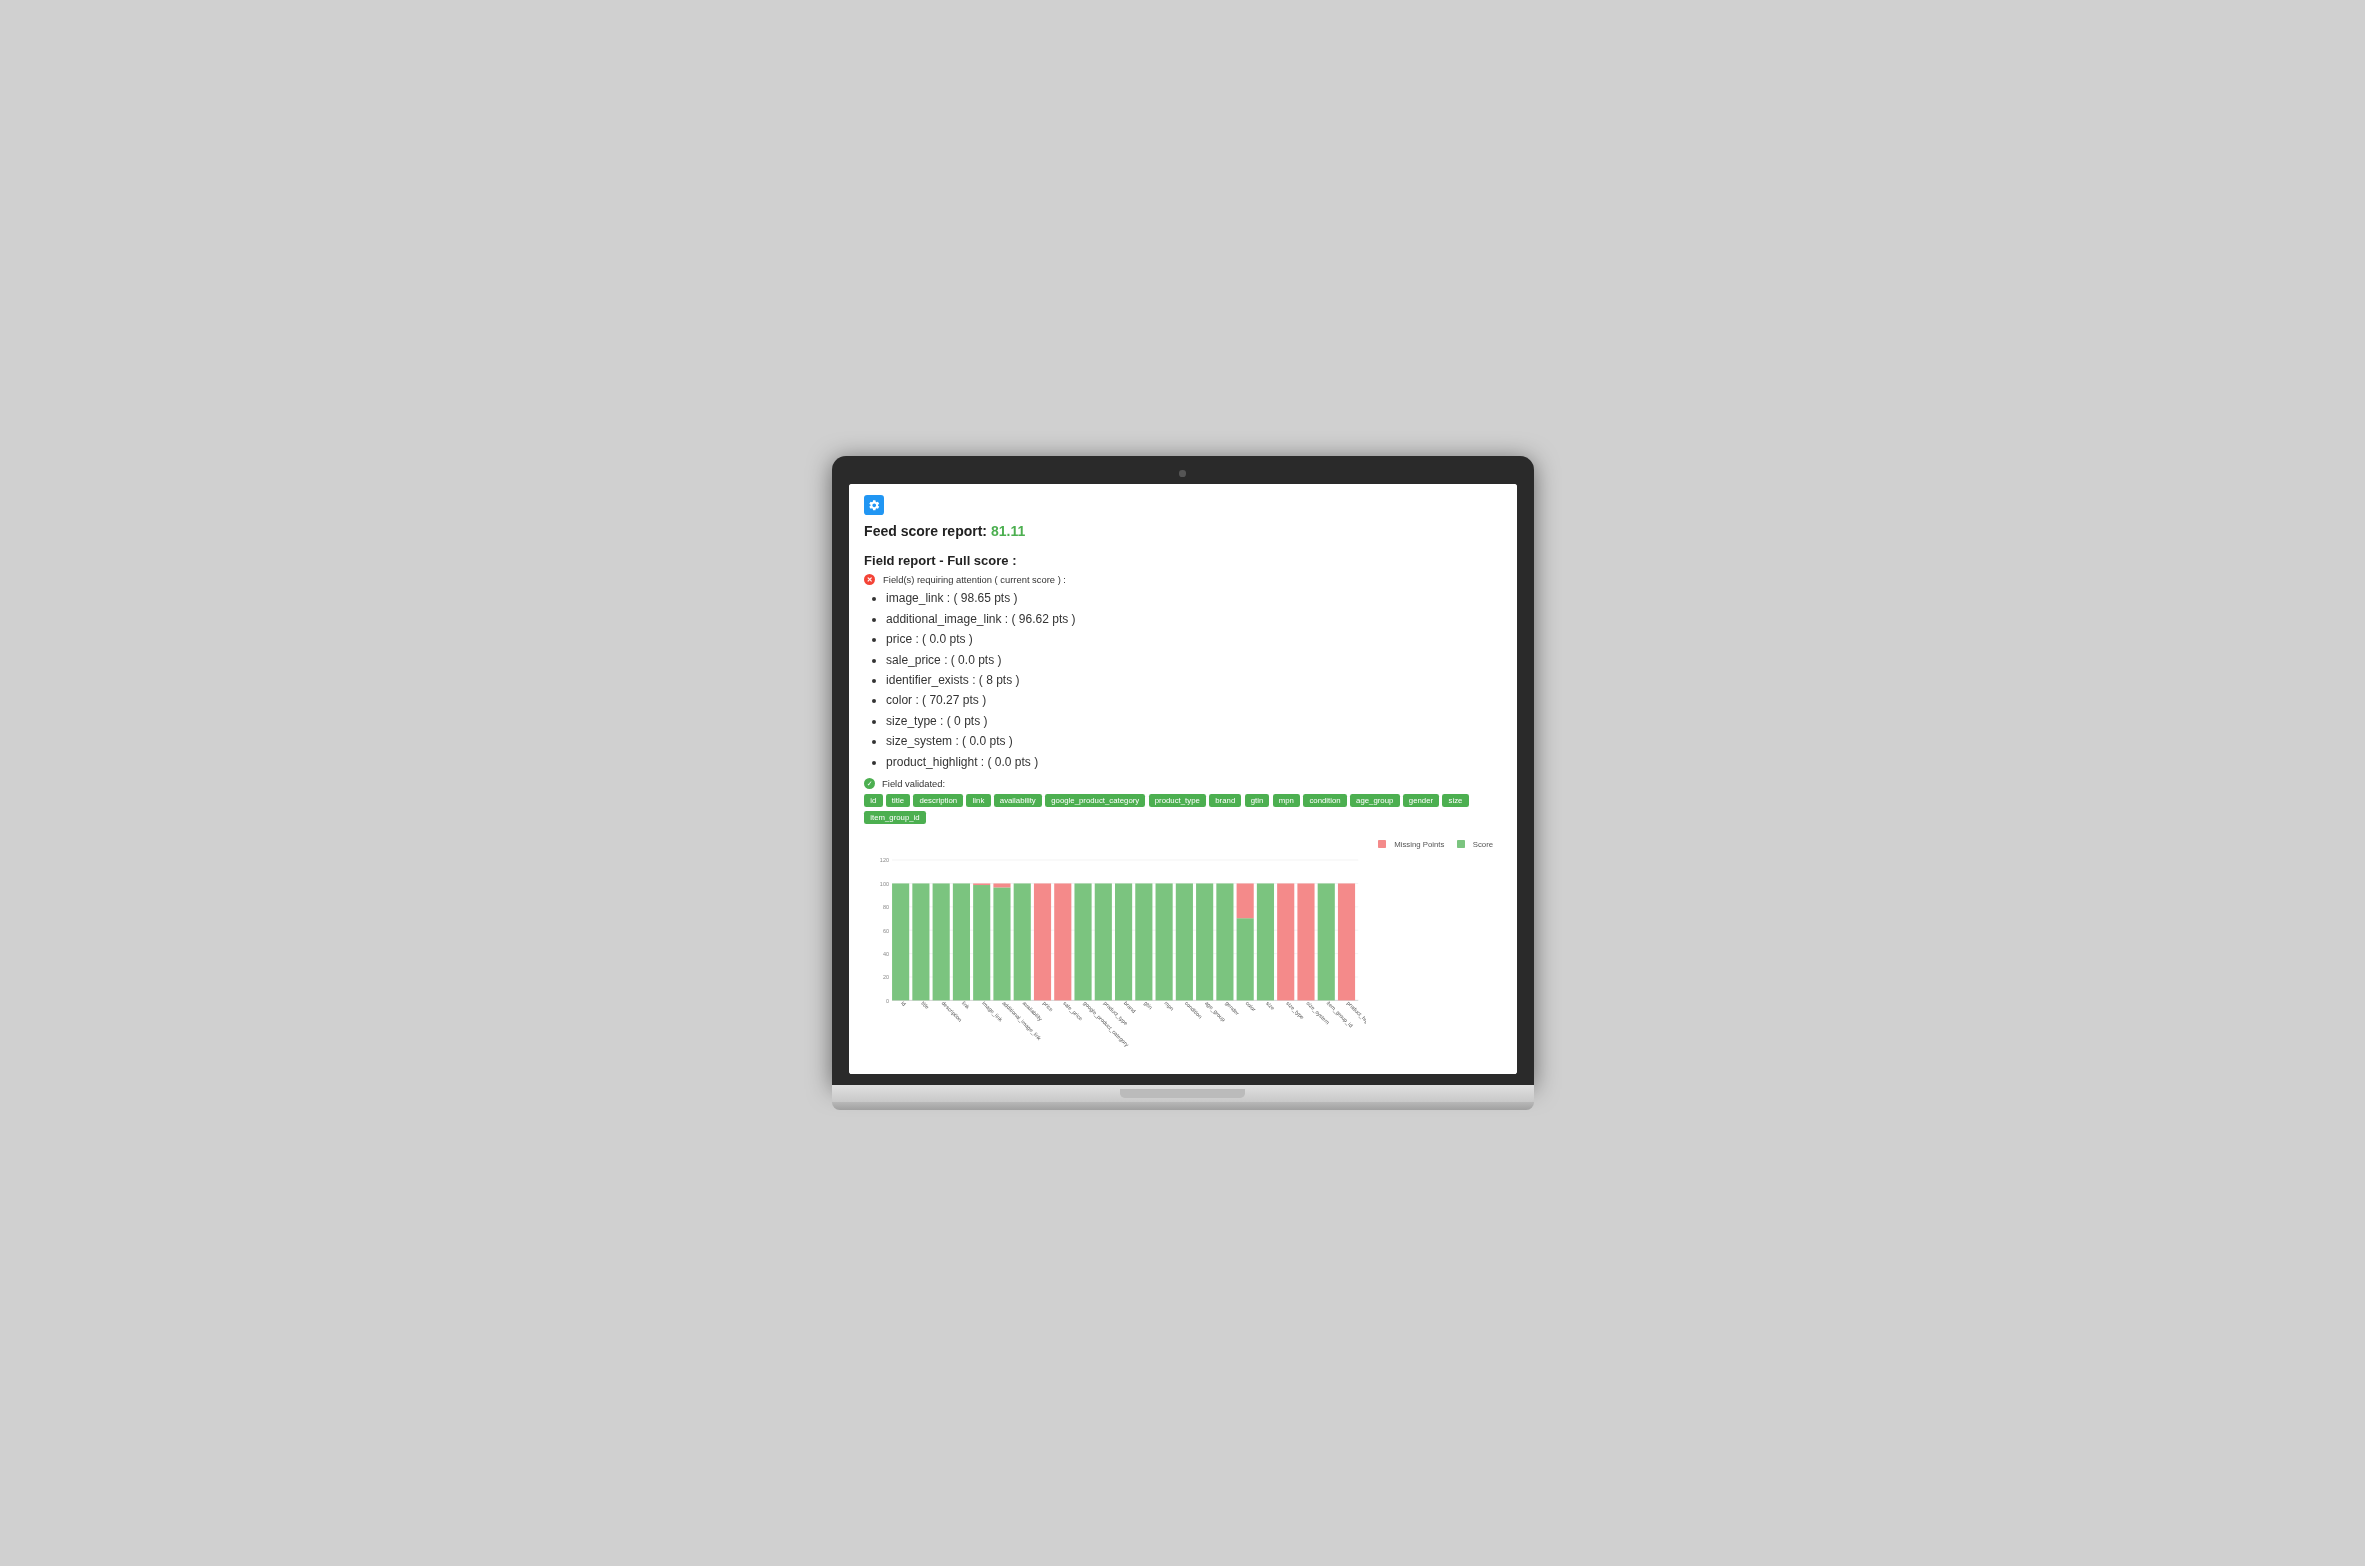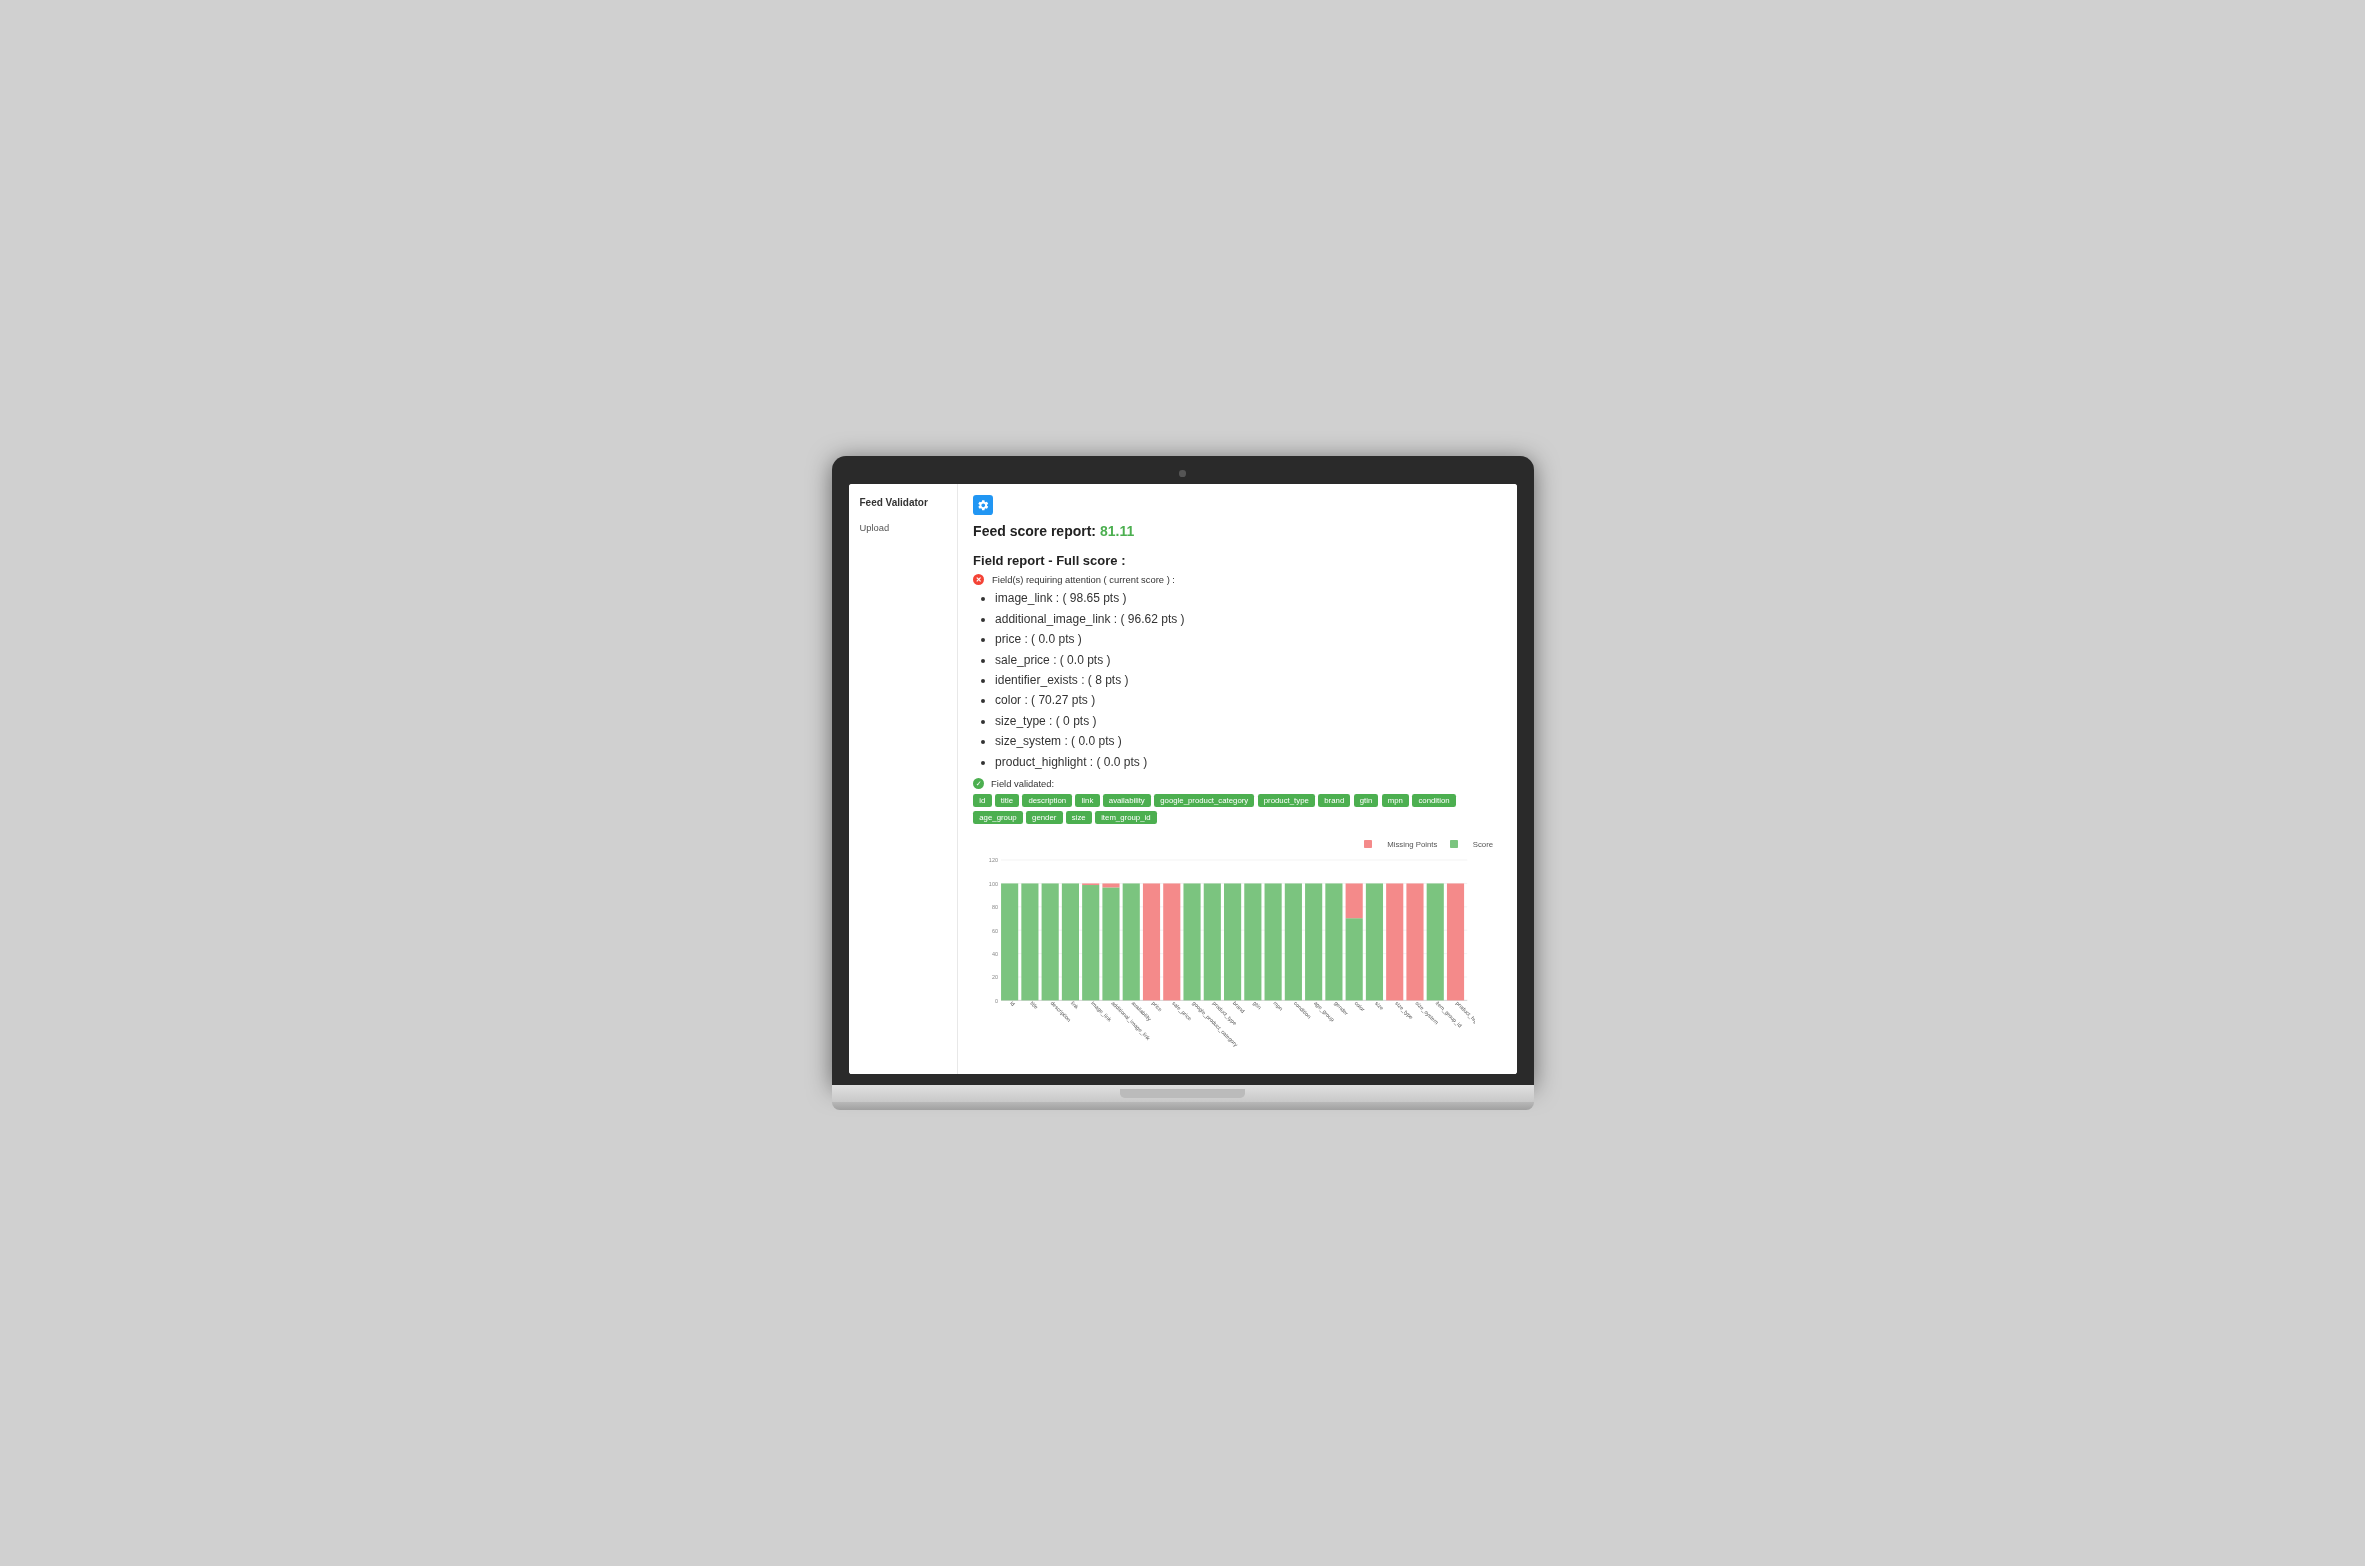--- a/index.html
+++ b/index.html
@@ -199,21 +199,21 @@
     .chart-legend {
       display: flex;
       gap: 12.5px;
       justify-content: flex-end;
       margin-right: 7.8px;
       margin-bottom: 3.1px;
     }
     .legend-item {
       display: flex;
       align-items: center;
-      gap: 15px;
+      gap: 8px;
       font-size: 7.8px;
       color: #555;
     }
     .legend-dot {
       width: 7.8px;
       height: 7.8px;
       border-radius: 0.8px;
     }
 
     .chart-svg-wrap {
@@ -226,24 +226,20 @@
     }
   </style>
 </head>
 <body>
 
 <div class="laptop-outer">
   <div class="laptop-screen-bezel">
     <div class="laptop-camera"></div>
     <div class="laptop-screen">
 
-      <div class="sidebar">
-        <div class="sidebar-title">Feed Validator</div>
-        <div class="sidebar-menu-item">Upload</div>
-      </div>
 
       <div class="main-content">
 
         <div class="gear-icon-btn">
           <svg viewBox="0 0 24 24">
             <path d="M19.14 12.94c.04-.3.06-.61.06-.94s-.02-.64-.07-.94l2.03-1.58a.49.49 0 0 0 .12-.61l-1.92-3.32a.49.49 0 0 0-.59-.22l-2.39.96a7.01 7.01 0 0 0-1.62-.94l-.36-2.54a.484.484 0 0 0-.48-.41h-3.84c-.24 0-.43.17-.47.41l-.36 2.54c-.59.24-1.13.57-1.62.94l-2.39-.96a.48.48 0 0 0-.59.22L2.74 8.87a.47.47 0 0 0 .12.61l2.03 1.58c-.05.3-.07.62-.07.94s.02.64.07.94l-2.03 1.58a.49.49 0 0 0-.12.61l1.92 3.32c.12.22.37.29.59.22l2.39-.96c.5.37 1.03.7 1.62.94l.36 2.54c.05.24.24.41.48.41h3.84c.24 0 .44-.17.47-.41l.36-2.54c.59-.24 1.13-.57 1.62-.94l2.39.96c.22.08.47 0 .59-.22l1.92-3.32a.47.47 0 0 0-.12-.61l-2.01-1.58zM12 15.6c-1.98 0-3.6-1.62-3.6-3.6s1.62-3.6 3.6-3.6 3.6 1.62 3.6 3.6-1.62 3.6-3.6 3.6z"></path>
           </svg>
         </div>
 
         <div class="feed-score-title">

